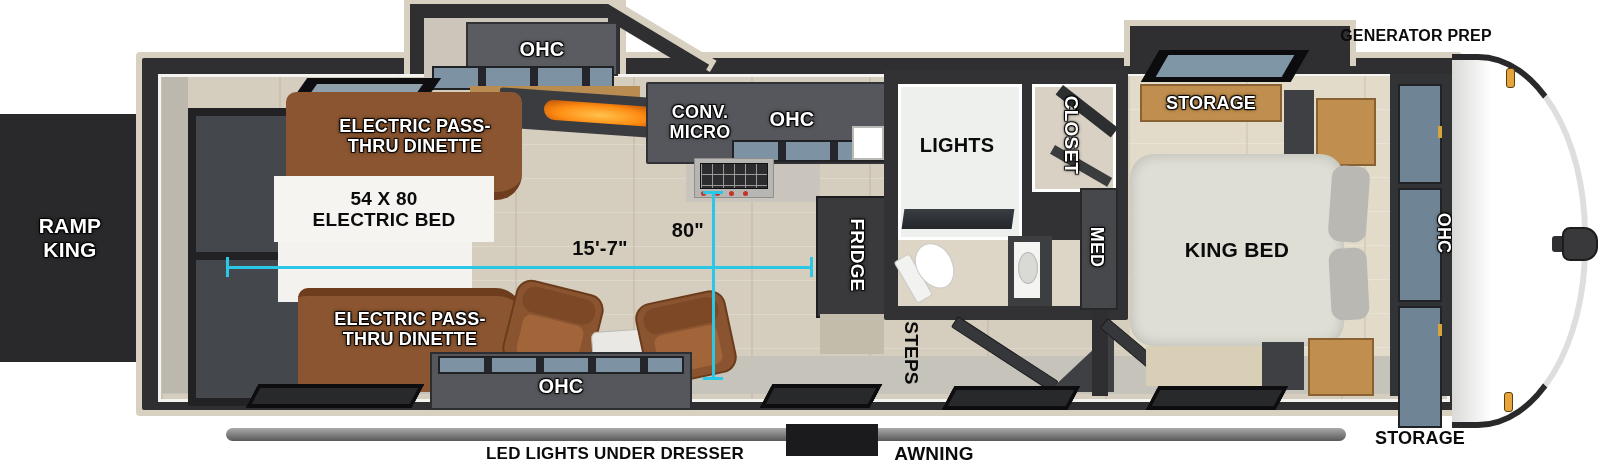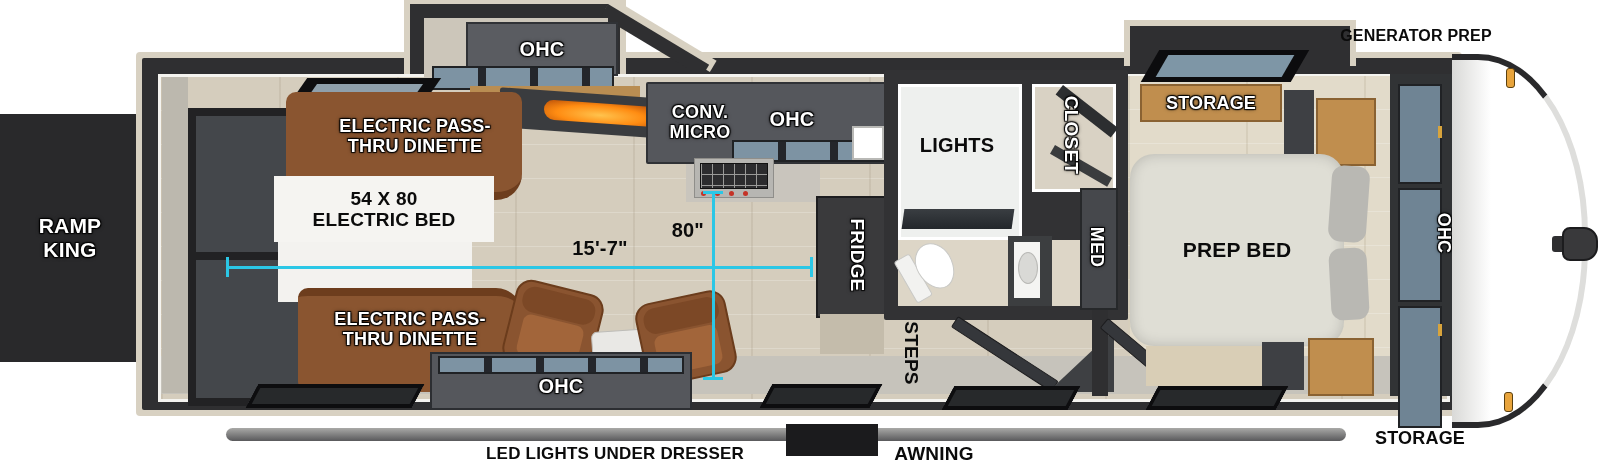--- a/index.html
+++ b/index.html
@@ -141,21 +141,21 @@
   <div class="abs" style="left:1150px;top:50px;width:150px;height:32px;background:#0c0c0e;transform:skewX(-30deg);">
     <div class="abs" style="left:12px;top:5px;right:12px;bottom:5px;background:#7e96a6;"></div>
   </div>
   <div class="abs" style="left:1140px;top:84px;width:138px;height:34px;background:#c08e4e;border:2px solid #8a6232;display:flex;align-items:center;justify-content:center;">
     <div class="lbl wlbl" style="position:static;font-size:18px;">STORAGE</div>
   </div>
   <div class="abs" style="left:1284px;top:90px;width:30px;height:78px;background:#3e4044;"></div>
   <div class="abs" style="left:1316px;top:98px;width:56px;height:64px;background:#c08e4e;border:2px solid #8a6232;"></div>
 
   <div class="abs" style="left:1130px;top:154px;width:214px;height:192px;background:#dfded5;border-radius:24px;box-shadow:inset 0 0 14px rgba(0,0,0,.18);display:flex;align-items:center;justify-content:center;">
-    <div class="lbl blbl" style="position:static;font-size:21px;">PREP BED</div>
+    <div class="lbl blbl" style="position:static;font-size:21px;">KING BED</div>
   </div>
   <div class="abs" style="left:1330px;top:166px;width:38px;height:76px;background:#b9b8b3;border-radius:12px;transform:rotate(4deg);"></div>
   <div class="abs" style="left:1330px;top:248px;width:38px;height:72px;background:#b9b8b3;border-radius:12px;transform:rotate(-3deg);"></div>
   <div class="abs" style="left:1146px;top:346px;width:116px;height:40px;background:#d9ceb6;"></div>
   <div class="abs" style="left:1262px;top:342px;width:42px;height:48px;background:#3e4044;"></div>
   <div class="abs" style="left:1308px;top:338px;width:62px;height:54px;background:#c08e4e;border:2px solid #8a6232;"></div>
 
   <div class="abs" style="left:1390px;top:74px;width:68px;height:322px;background:#313335;">
     <div class="abs glass" style="left:8px;top:10px;width:40px;height:96px;background:#6f8494;"></div>
     <div class="abs glass" style="left:8px;top:114px;width:40px;height:110px;background:#6f8494;"></div>

